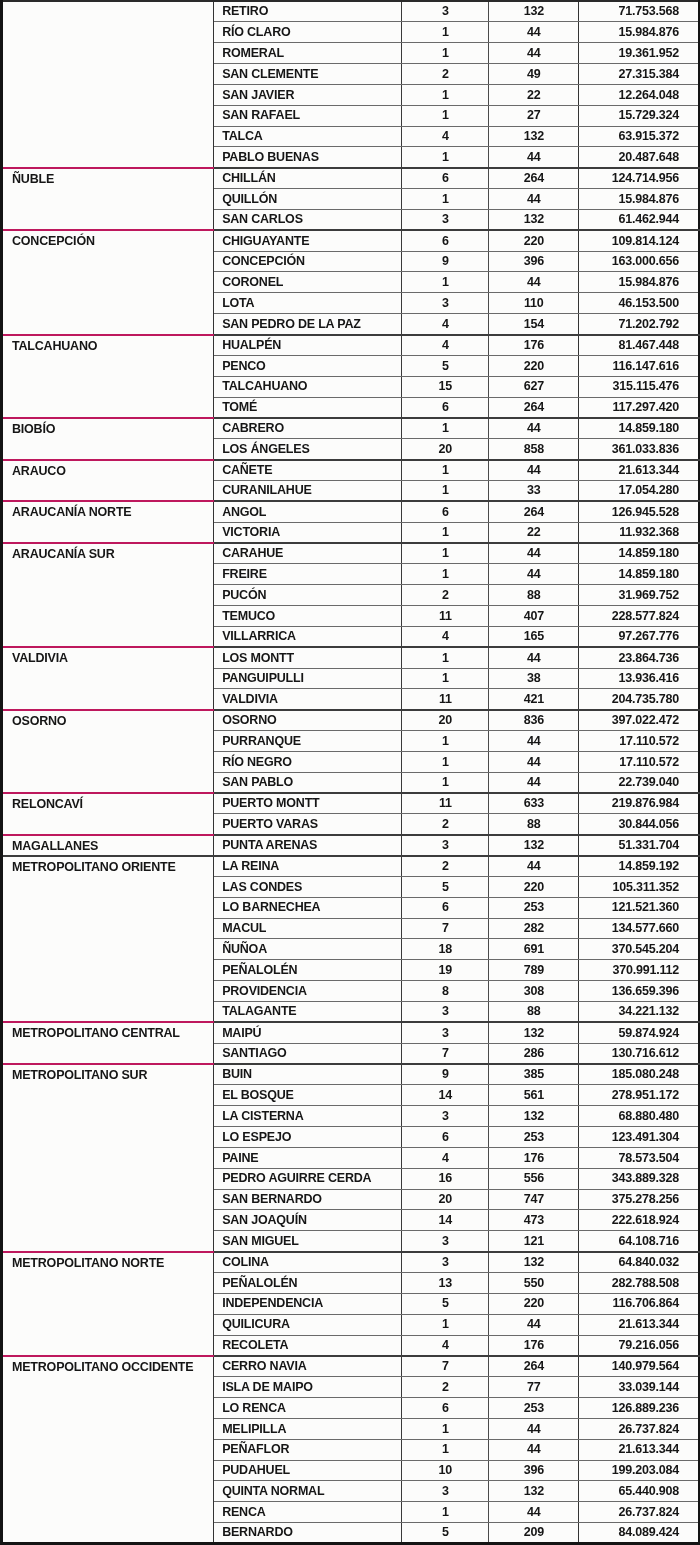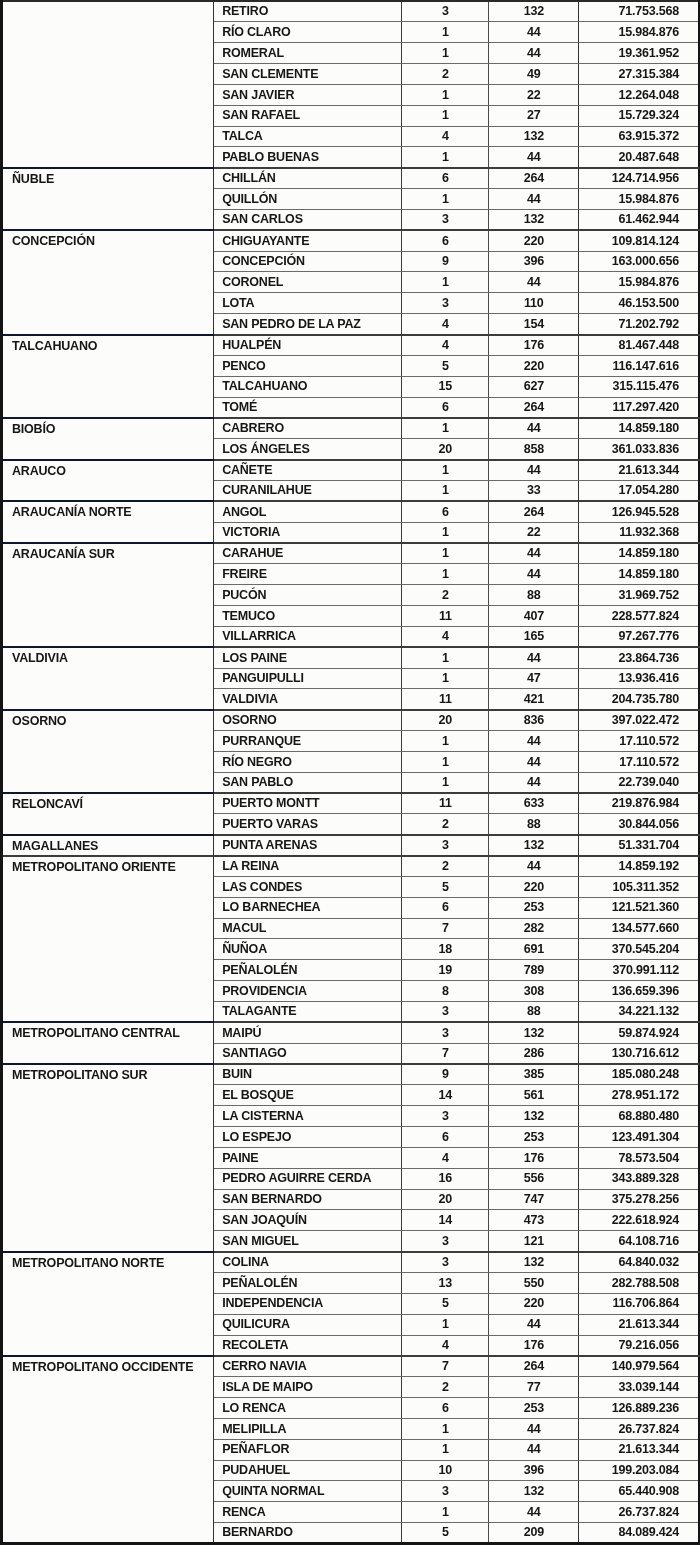--- a/index.html
+++ b/index.html
@@ -50,21 +50,21 @@
   tbody.group td.count,
   tbody.group td.quantity,
   tbody.group td.amount {
     border-bottom: 1px solid #6a6a6a;
   }
   
   tbody.group tr:last-child td {
     border-bottom: 2px solid #3c3c3c;
   }
   tbody.group td.region {
-    border-bottom: 2px solid #0f172a;
+    border-bottom: 2px solid #be185d;
   }
   tbody.group:last-child tr:last-child td,
   tbody.group:last-child td.region {
     border-bottom: none;
   }
 
   td.region {
     text-align: left;
     padding-left: 9px;
     vertical-align: top;
@@ -299,29 +299,29 @@
         <tr>
           <td class="commune">VILLARRICA</td>
           <td class="count">4</td>
           <td class="quantity">165</td>
           <td class="amount">97.267.776</td>
         </tr>
       </tbody>
       <tbody class="group">
         <tr>
           <td class="region" rowspan="3">VALDIVIA</td>
-          <td class="commune">LOS PAINE</td>
+          <td class="commune">LOS MONTT</td>
           <td class="count">1</td>
           <td class="quantity">44</td>
           <td class="amount">23.864.736</td>
         </tr>
         <tr>
           <td class="commune">PANGUIPULLI</td>
           <td class="count">1</td>
-          <td class="quantity">47</td>
+          <td class="quantity">38</td>
           <td class="amount">13.936.416</td>
         </tr>
         <tr>
           <td class="commune">VALDIVIA</td>
           <td class="count">11</td>
           <td class="quantity">421</td>
           <td class="amount">204.735.780</td>
         </tr>
       </tbody>
       <tbody class="group">

